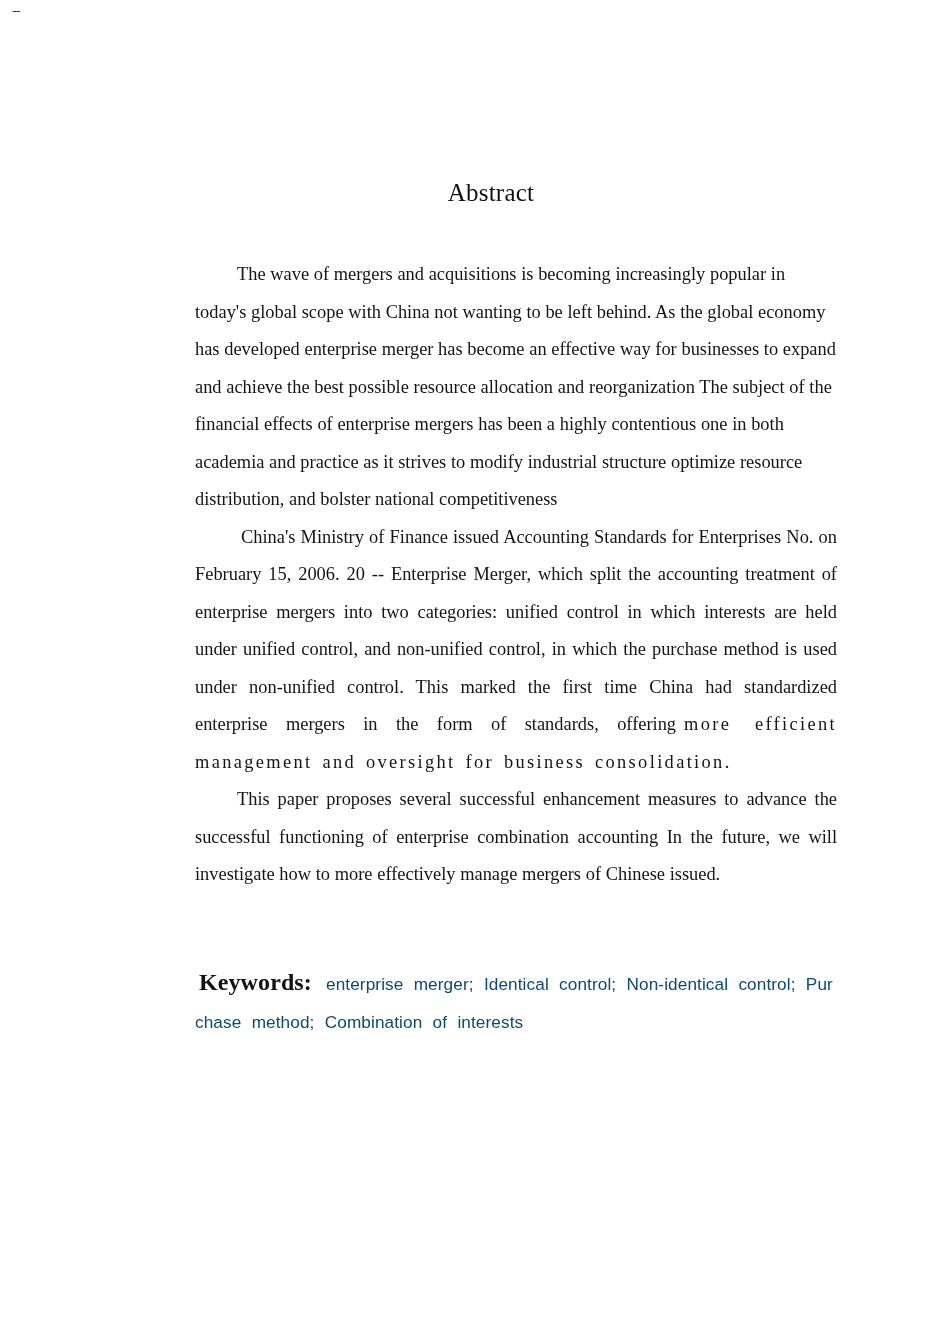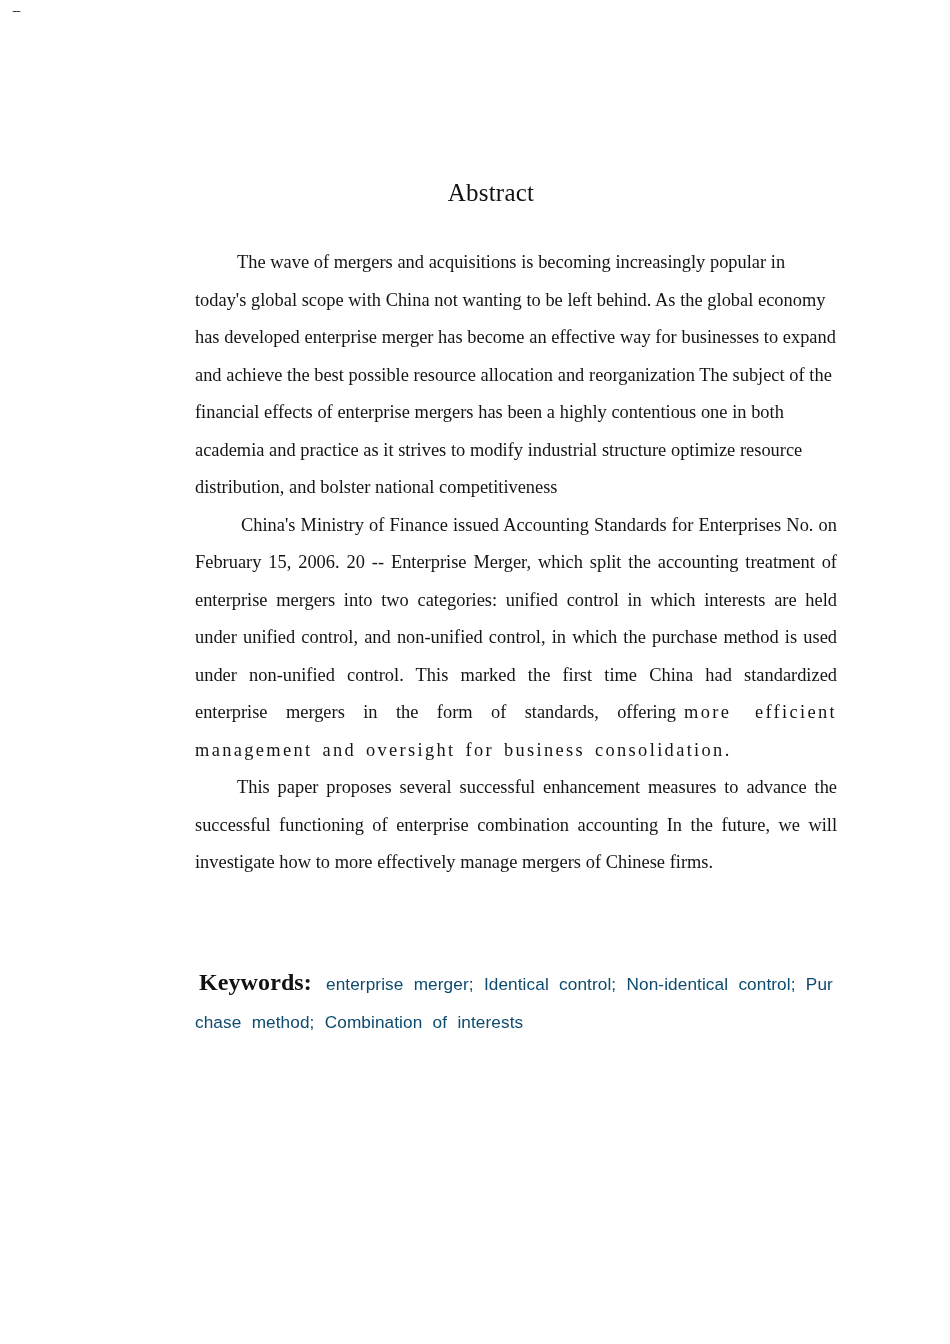--- a/index.html
+++ b/index.html
@@ -37,21 +37,21 @@
     font-weight: 400;
     line-height: 34px;
     letter-spacing: 0.2px;
     color: #111111;
   }
 
   
   .body-col {
     position: absolute;
     left: 179px;
-    top: 228px;
+    top: 240px;
     width: 642px;
   }
 
   .para {
     font-family: "Liberation Serif", "DejaVu Serif", serif;
     font-size: 18.4px;
     line-height: 37.5px;
     color: #141414;
     text-indent: 42px;
     margin: 0;
@@ -112,21 +112,21 @@
 <div class="page">
 
   <h1 class="doc-title">Abstract</h1>
 
   <div class="body-col">
 
     <p class="para ragged">The wave of mergers and acquisitions is becoming increasingly popular in today's global scope with China not wanting to be left behind. As the global economy has developed enterprise merger has become an effective way for businesses to expand and achieve the best possible resource allocation and reorganization The subject of the financial effects of enterprise mergers has been a highly contentious one in both academia and practice as it strives to modify industrial structure optimize resource distribution, and bolster national competitiveness</p>
 
     <p class="para justify"><span>China's Ministry of Finance issued Accounting Standards for Enterprises No. on February 15, 2006. 20 -- Enterprise Merger, which split the accounting treatment of enterprise mergers into two categories: unified control in which interests are held under unified control, and non-unified control, in which the purchase method is used under non-unified control. This marked the first time China had standardized enterprise mergers in the form of standards, offering</span><span class="tracked-line">more efficient management and oversight for business consolidation.</span></p>
 
-    <p class="para justify">This paper proposes several successful enhancement measures to advance the successful functioning of enterprise combination accounting In the future, we will investigate how to more effectively manage mergers of Chinese firms.</p>
+    <p class="para justify">This paper proposes several successful enhancement measures to advance the successful functioning of enterprise combination accounting In the future, we will investigate how to more effectively manage mergers of Chinese issued.</p>
 
   </div>
 
   <p class="keywords"><span class="kw-label">Keywords: </span><span class="kw-list">enterprise merger; Identical control; Non-identical control; Purchase method; Combination of interests</span></p>
 
 </div>
 
 
 
 <domain>Document</domain>

